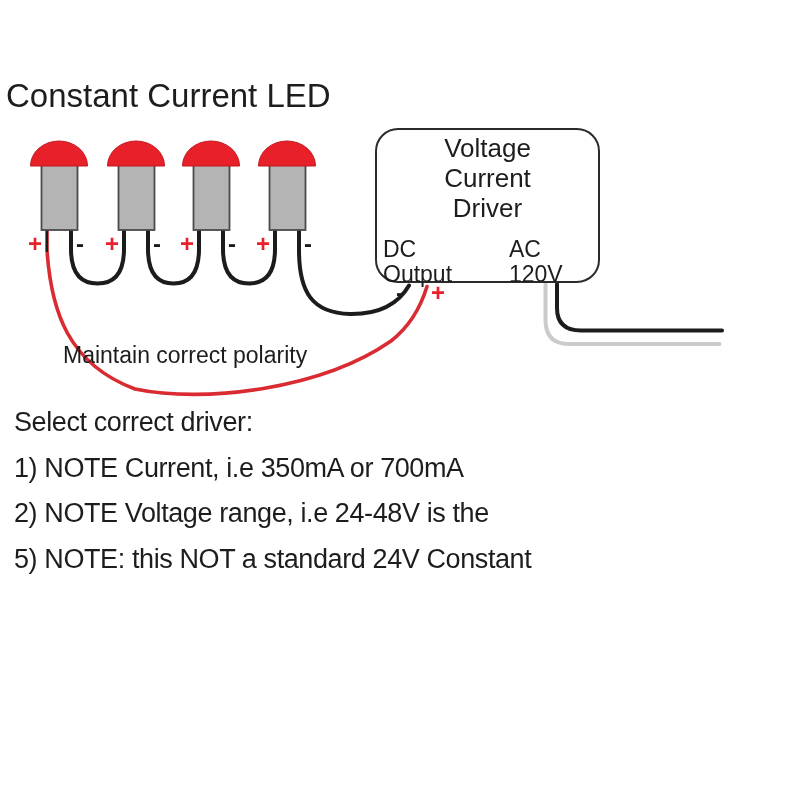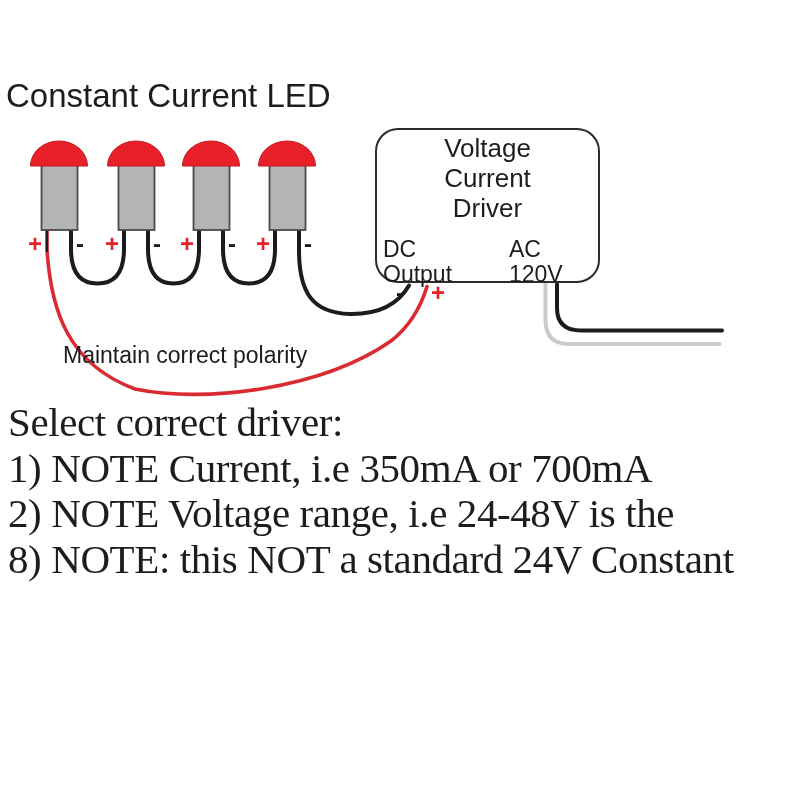--- a/index.html
+++ b/index.html
@@ -60,25 +60,24 @@
   #polarity-note{
     left:63px;top:282px;
     font-size:23px;line-height:29.5px;
     color:var(--text,#1d1d1d);
     white-space:pre;
     text-align:center;
   }
 
   
   #instructions{
-    left:8px;top:400px;
-    font-size:41px;line-height:45.5px;
+    left:14px;top:400px;
+    font-size:27px;line-height:45.5px;
     letter-spacing:-0.4px;
     color:var(--text,#1d1d1d);
-    font-family:Liberation Serif, serif;
   }
   .instr-line{white-space:pre;}
 </style>
 </head>
 <body>
 
 <div class="abs" id="diagram-title">Constant Current LED</div>
 
 <svg class="abs" id="wiring-svg" viewBox="0 0 800 800">
 
@@ -151,14 +150,14 @@
 </div>
 
 <div class="abs" id="polarity-note">
   <div>Maintain correct polarity</div>
 </div>
 
 <div class="abs" id="instructions">
   <div class="instr-line">Select correct driver:</div>
   <div class="instr-line">1) NOTE Current, i.e 350mA or 700mA</div>
   <div class="instr-line">2) NOTE Voltage range, i.e 24-48V is the</div>
-  <div class="instr-line">8) NOTE: this NOT a standard 24V Constant</div>
+  <div class="instr-line">5) NOTE: this NOT a standard 24V Constant</div>
 </div>
 
 </body></html>

